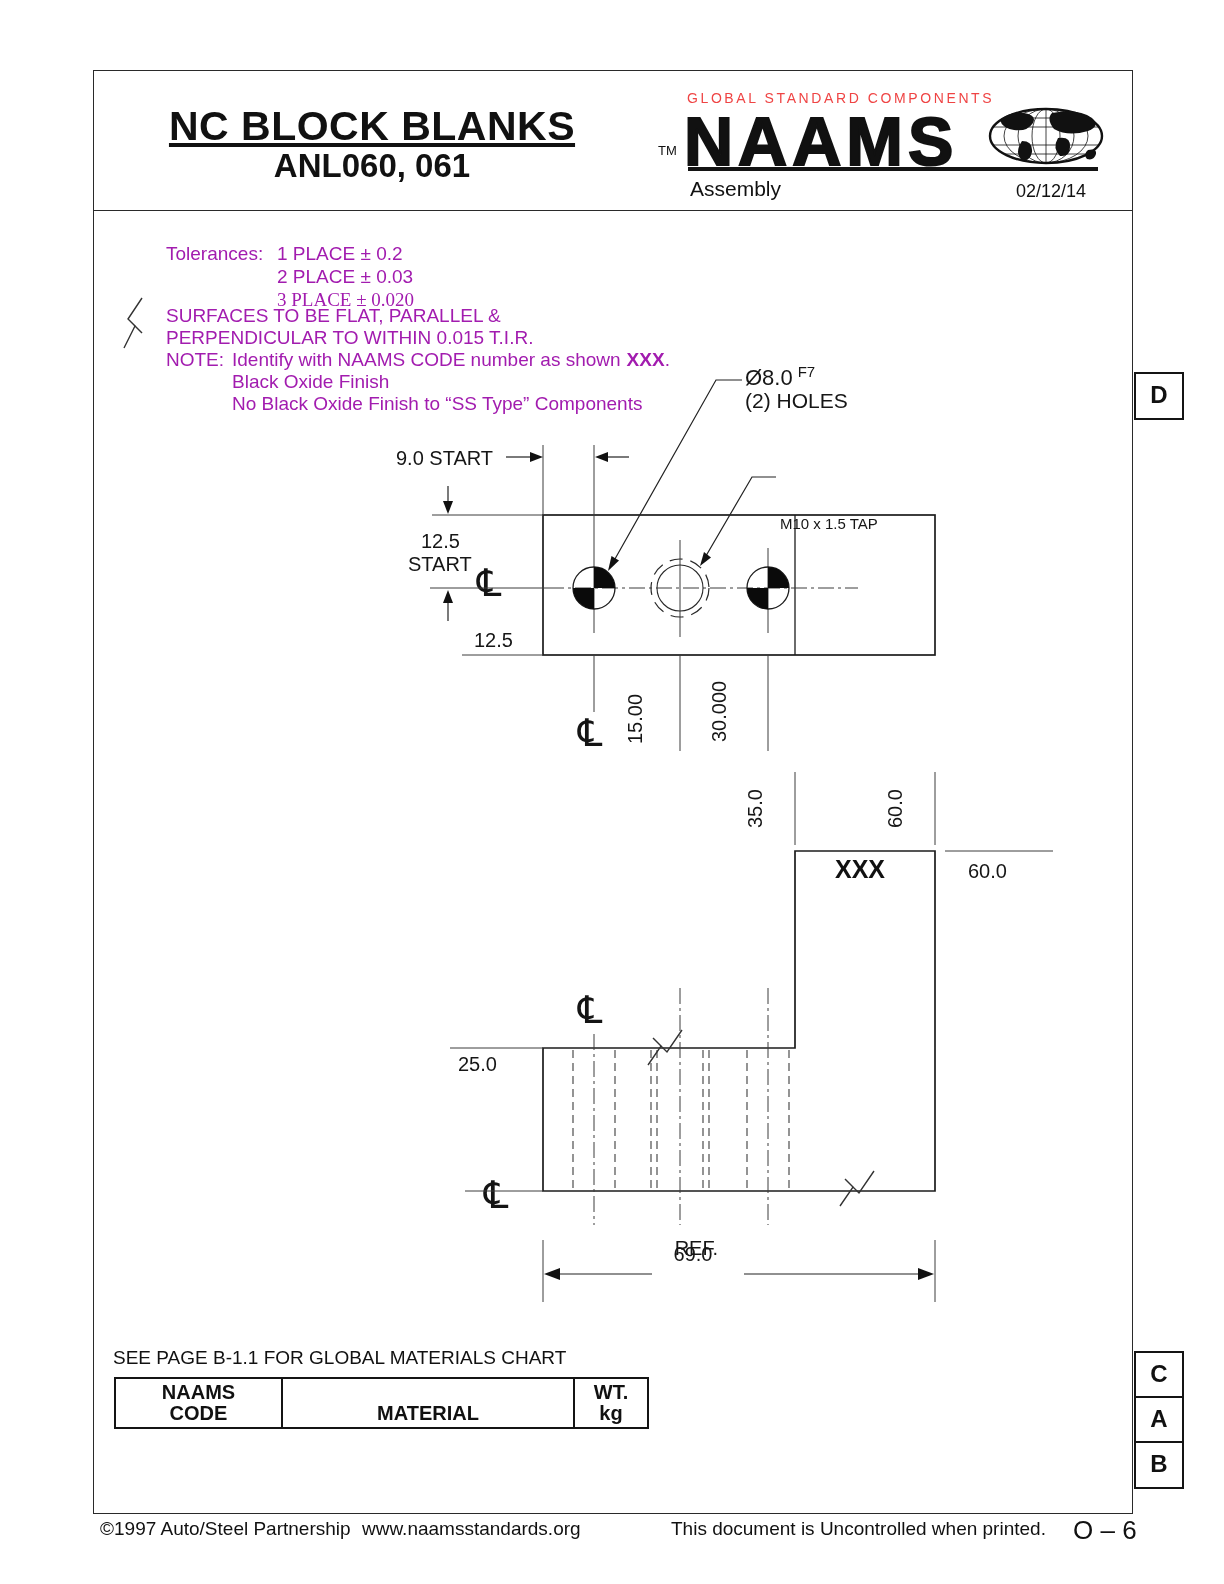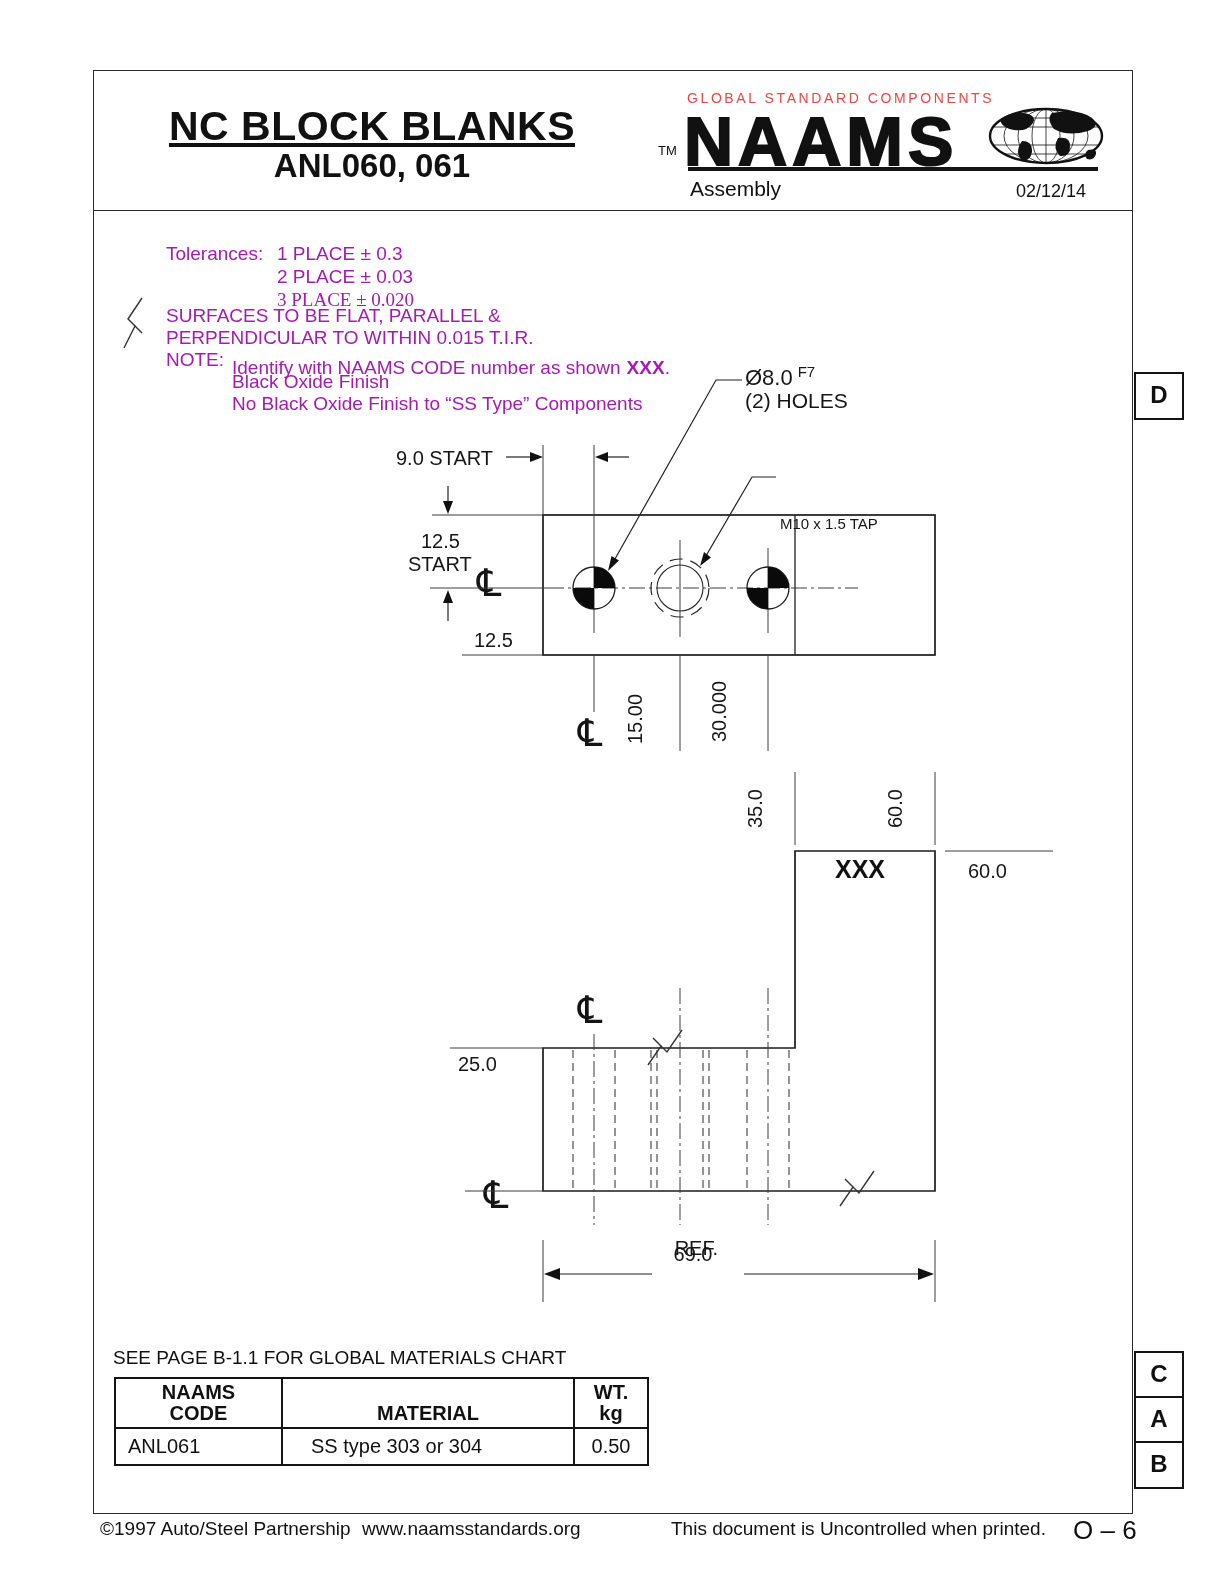--- a/index.html
+++ b/index.html
@@ -43,27 +43,27 @@
 <div class="brand-rule"></div>
 <div class="abs" style="left:690px; top:177px; font-size:21px;">Assembly</div>
 <div class="abs" style="left:1016px; top:181px; font-size:18px;">02/12/14</div>
 
 <div class="zone-box" style="top:372px;">D</div>
 <div class="zone-box" style="top:1351px;">C</div>
 <div class="zone-box" style="top:1396px;">A</div>
 <div class="zone-box" style="top:1441px;">B</div>
 
 <div class="abs note-txt" style="left:166px; top:243px;">Tolerances:</div>
-<div class="abs note-txt" style="left:277px; top:243px;">1 PLACE ± 0.3</div>
+<div class="abs note-txt" style="left:277px; top:243px;">1 PLACE ± 0.2</div>
 <div class="abs note-txt" style="left:277px; top:266px;">2 PLACE ± 0.03</div>
 <div class="abs note-txt" style="left:277px; top:289px;font-family:Liberation Serif, serif;">3 PLACE ± 0.020</div>
 <div class="abs note-txt" style="left:166px; top:305px;">SURFACES TO BE FLAT, PARALLEL &amp;</div>
 <div class="abs note-txt" style="left:166px; top:327px;">PERPENDICULAR TO WITHIN 0.015 T.I.R.</div>
 <div class="abs note-txt" style="left:166px; top:349px;">NOTE:</div>
-<div class="abs note-txt" style="left:232px; top:357px;"><span>Identify with NAAMS CODE number as shown</span><b style="margin-left:6px;">XXX</b><span>.</span></div>
+<div class="abs note-txt" style="left:232px; top:349px;"><span>Identify with NAAMS CODE number as shown</span><b style="margin-left:6px;">XXX</b><span>.</span></div>
 <div class="abs note-txt" style="left:232px; top:371px;">Black Oxide Finish</div>
 <div class="abs note-txt" style="left:232px; top:393px;">No Black Oxide Finish to “SS Type” Components</div>
 
 <div class="abs dim" style="left:745px; top:363px; font-size:22px;"><span>Ø8.0</span><sup style="font-size:15px; margin-left:5px;">F7</sup></div>
 <div class="abs dim" style="left:745px; top:389px; font-size:21px;">(2) HOLES</div>
 <div class="abs dim" style="left:780px; top:467px; font-size:15px;margin-top:48px;">M10 x 1.5 TAP</div>
 
 <div class="abs dim" style="left:396px; top:447px;">9.0 START</div>
 <div class="abs dim" style="left:421px; top:530px;">12.5</div>
 <div class="abs dim" style="left:408px; top:553px;">START</div>
@@ -230,25 +230,20 @@
         <div class="hdr2">CODE</div>
       </th>
       <th>
         <div class="hdr2">MATERIAL</div>
       </th>
       <th>
         <div class="hdr2">WT.</div>
         <div class="hdr2">kg</div>
       </th>
     </tr>
-    <tr style="height:37px;">
-      <td style="padding-left:12px;">ANL061</td>
-      <td style="padding-left:28px;">SS type 303 or 304</td>
-      <td style="text-align:center;">0.50</td>
-    </tr>
   </tbody>
     </table>
 </div>
 
 <div class="abs" style="left:100px; top:1518px; font-size:19px;">©1997 Auto/Steel Partnership</div>
 <div class="abs" style="left:362px; top:1518px; font-size:19px;">www.naamsstandards.org</div>
 <div class="abs" style="left:671px; top:1518px; font-size:19px;">This document is Uncontrolled when printed.</div>
 <div class="abs" style="left:1073px; top:1515px; font-size:26px;">O – 6</div>
 
 </body></html>

